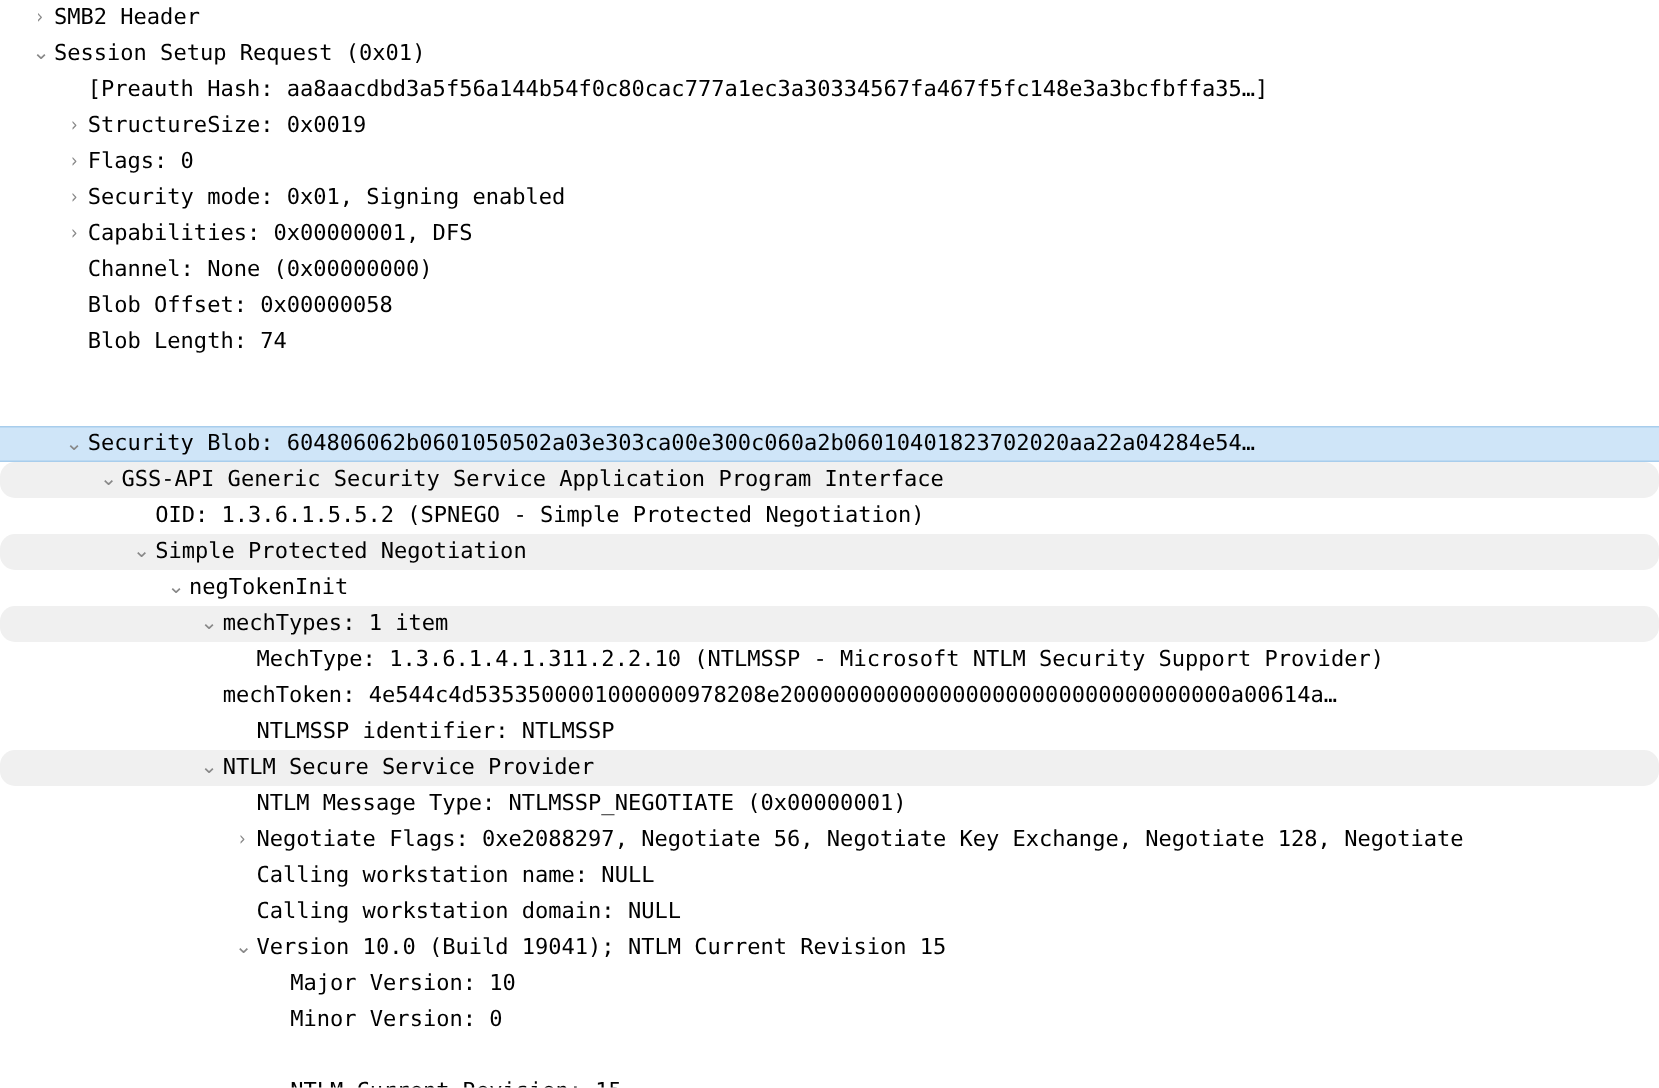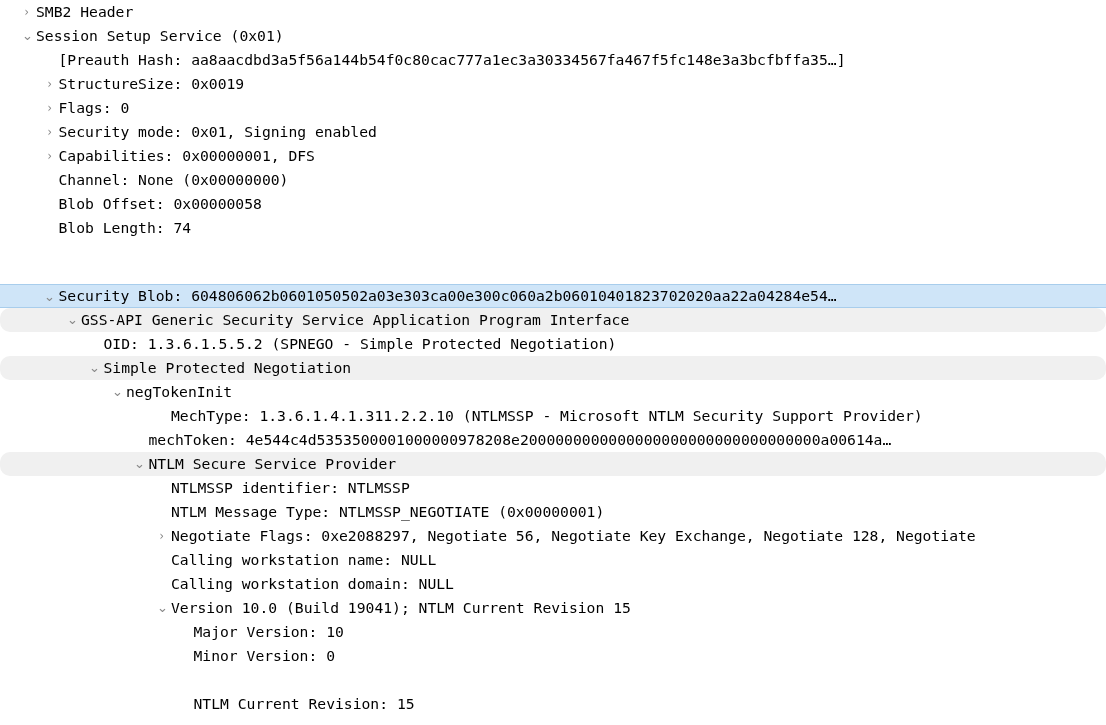--- a/index.html
+++ b/index.html
@@ -68,38 +68,39 @@
     display: inline-block;
     vertical-align: top;
     letter-spacing: 0px;
   }
 </style>
 </head>
 <body>
 
 <div id="tree">
     <div class="row"><span class="indent" style="width: 18px;"></span><span class="exp closed"><span class="glyph">›</span></span><span class="label">SMB2 Header</span></div>
-    <div class="row"><span class="indent" style="width: 18px;"></span><span class="exp open"><span class="glyph">⌄</span></span><span class="label">Session Setup Service (0x01)</span></div>
+    <div class="row"><span class="indent" style="width: 18px;"></span><span class="exp open"><span class="glyph">⌄</span></span><span class="label">Session Setup Request (0x01)</span></div>
     <div class="row"><span class="indent" style="width: 40.5px;"></span><span class="exp none"><span class="glyph"></span></span><span class="label">[Preauth Hash: aa8aacdbd3a5f56a144b54f0c80cac777a1ec3a30334567fa467f5fc148e3a3bcfbffa35…]</span></div>
     <div class="row"><span class="indent" style="width: 40.5px;"></span><span class="exp closed"><span class="glyph">›</span></span><span class="label">StructureSize: 0x0019</span></div>
     <div class="row"><span class="indent" style="width: 40.5px;"></span><span class="exp closed"><span class="glyph">›</span></span><span class="label">Flags: 0</span></div>
     <div class="row"><span class="indent" style="width: 40.5px;"></span><span class="exp closed"><span class="glyph">›</span></span><span class="label">Security mode: 0x01, Signing enabled</span></div>
     <div class="row"><span class="indent" style="width: 40.5px;"></span><span class="exp closed"><span class="glyph">›</span></span><span class="label">Capabilities: 0x00000001, DFS</span></div>
     <div class="row"><span class="indent" style="width: 40.5px;"></span><span class="exp none"><span class="glyph"></span></span><span class="label">Channel: None (0x00000000)</span></div>
     <div class="row"><span class="indent" style="width: 40.5px;"></span><span class="exp none"><span class="glyph"></span></span><span class="label">Blob Offset: 0x00000058</span></div>
     <div class="row"><span class="indent" style="width: 40.5px;"></span><span class="exp none"><span class="glyph"></span></span><span class="label">Blob Length: 74</span></div>
     <div class="row selected"><span class="indent" style="width: 40.5px;"></span><span class="exp open"><span class="glyph">⌄</span></span><span class="label">Security Blob: 604806062b0601050502a03e303ca00e300c060a2b06010401823702020aa22a04284e54…</span></div>
     <div class="row alt"><span class="indent" style="width: 63px;"></span><span class="exp open"><span class="glyph">⌄</span></span><span class="label">GSS-API Generic Security Service Application Program Interface</span></div>
     <div class="row"><span class="indent" style="width: 85.5px;"></span><span class="exp none"><span class="glyph"></span></span><span class="label">OID: 1.3.6.1.5.5.2 (SPNEGO - Simple Protected Negotiation)</span></div>
     <div class="row alt"><span class="indent" style="width: 85.5px;"></span><span class="exp open"><span class="glyph">⌄</span></span><span class="label">Simple Protected Negotiation</span></div>
     <div class="row"><span class="indent" style="width: 108px;"></span><span class="exp open"><span class="glyph">⌄</span></span><span class="label">negTokenInit</span></div>
+    <div class="row alt"><span class="indent" style="width: 130.5px;"></span><span class="exp open"><span class="glyph">⌄</span></span><span class="label">mechTypes: 1 item</span></div>
     <div class="row"><span class="indent" style="width: 153px;"></span><span class="exp none"><span class="glyph"></span></span><span class="label">MechType: 1.3.6.1.4.1.311.2.2.10 (NTLMSSP - Microsoft NTLM Security Support Provider)</span></div>
     <div class="row"><span class="indent" style="width: 130.5px;"></span><span class="exp none"><span class="glyph"></span></span><span class="label">mechToken: 4e544c4d5353500001000000978208e2000000000000000000000000000000000a00614a…</span></div>
+    <div class="row"><span class="indent" style="width: 153px;"></span><span class="exp none"><span class="glyph"></span></span><span class="label">NTLMSSP identifier: NTLMSSP</span></div>
     <div class="row alt"><span class="indent" style="width: 130.5px;"></span><span class="exp open"><span class="glyph">⌄</span></span><span class="label">NTLM Secure Service Provider</span></div>
-    <div class="row"><span class="indent" style="width: 153px;"></span><span class="exp none"><span class="glyph"></span></span><span class="label">NTLMSSP identifier: NTLMSSP</span></div>
     <div class="row"><span class="indent" style="width: 153px;"></span><span class="exp none"><span class="glyph"></span></span><span class="label">NTLM Message Type: NTLMSSP_NEGOTIATE (0x00000001)</span></div>
     <div class="row"><span class="indent" style="width: 153px;"></span><span class="exp closed"><span class="glyph">›</span></span><span class="label">Negotiate Flags: 0xe2088297, Negotiate 56, Negotiate Key Exchange, Negotiate 128, Negotiate</span></div>
     <div class="row"><span class="indent" style="width: 153px;"></span><span class="exp none"><span class="glyph"></span></span><span class="label">Calling workstation name: NULL</span></div>
     <div class="row"><span class="indent" style="width: 153px;"></span><span class="exp none"><span class="glyph"></span></span><span class="label">Calling workstation domain: NULL</span></div>
     <div class="row"><span class="indent" style="width: 153px;"></span><span class="exp open"><span class="glyph">⌄</span></span><span class="label">Version 10.0 (Build 19041); NTLM Current Revision 15</span></div>
     <div class="row"><span class="indent" style="width: 175.5px;"></span><span class="exp none"><span class="glyph"></span></span><span class="label">Major Version: 10</span></div>
     <div class="row"><span class="indent" style="width: 175.5px;"></span><span class="exp none"><span class="glyph"></span></span><span class="label">Minor Version: 0</span></div>
     <div class="row"><span class="indent" style="width: 175.5px;"></span><span class="exp none"><span class="glyph"></span></span></div>
     <div class="row"><span class="indent" style="width: 175.5px;"></span><span class="exp none"><span class="glyph"></span></span><span class="label">NTLM Current Revision: 15</span></div>
   </div>

